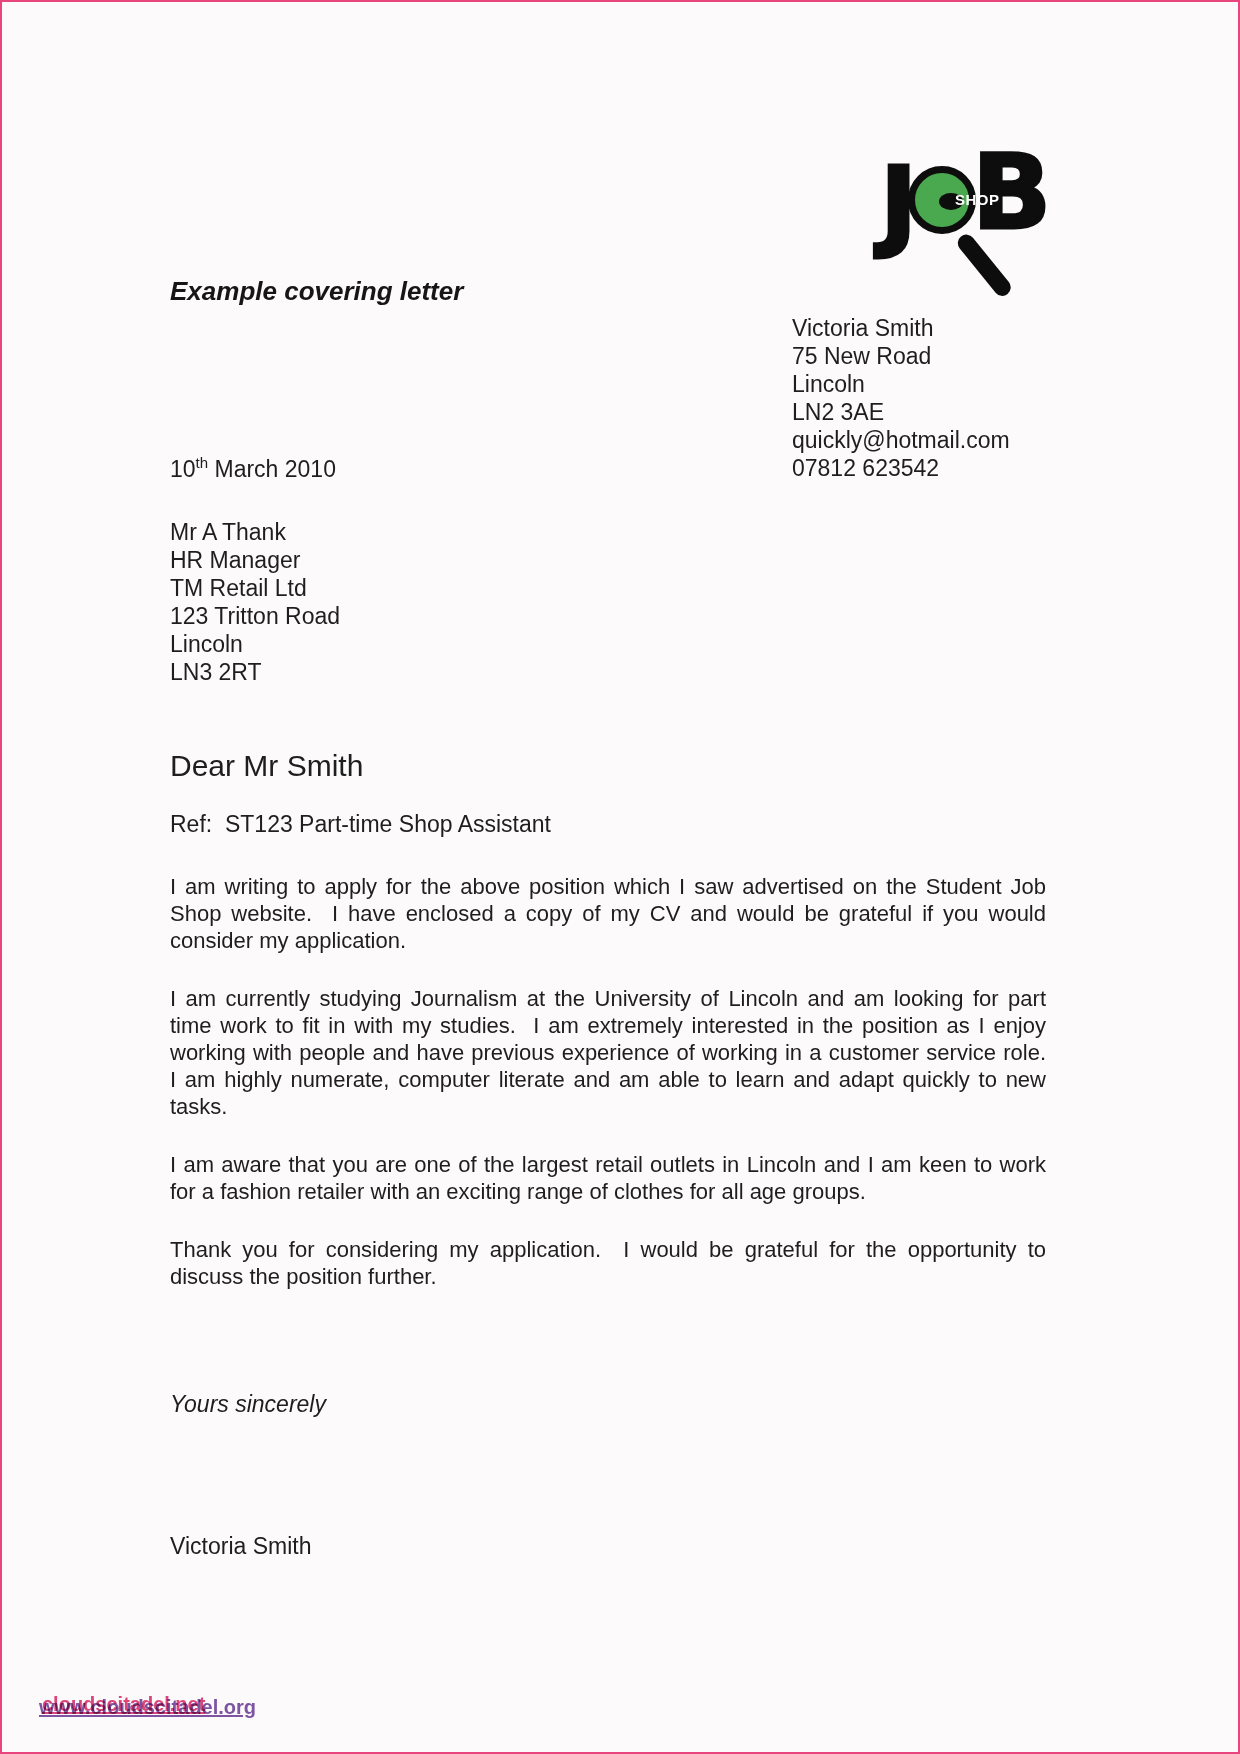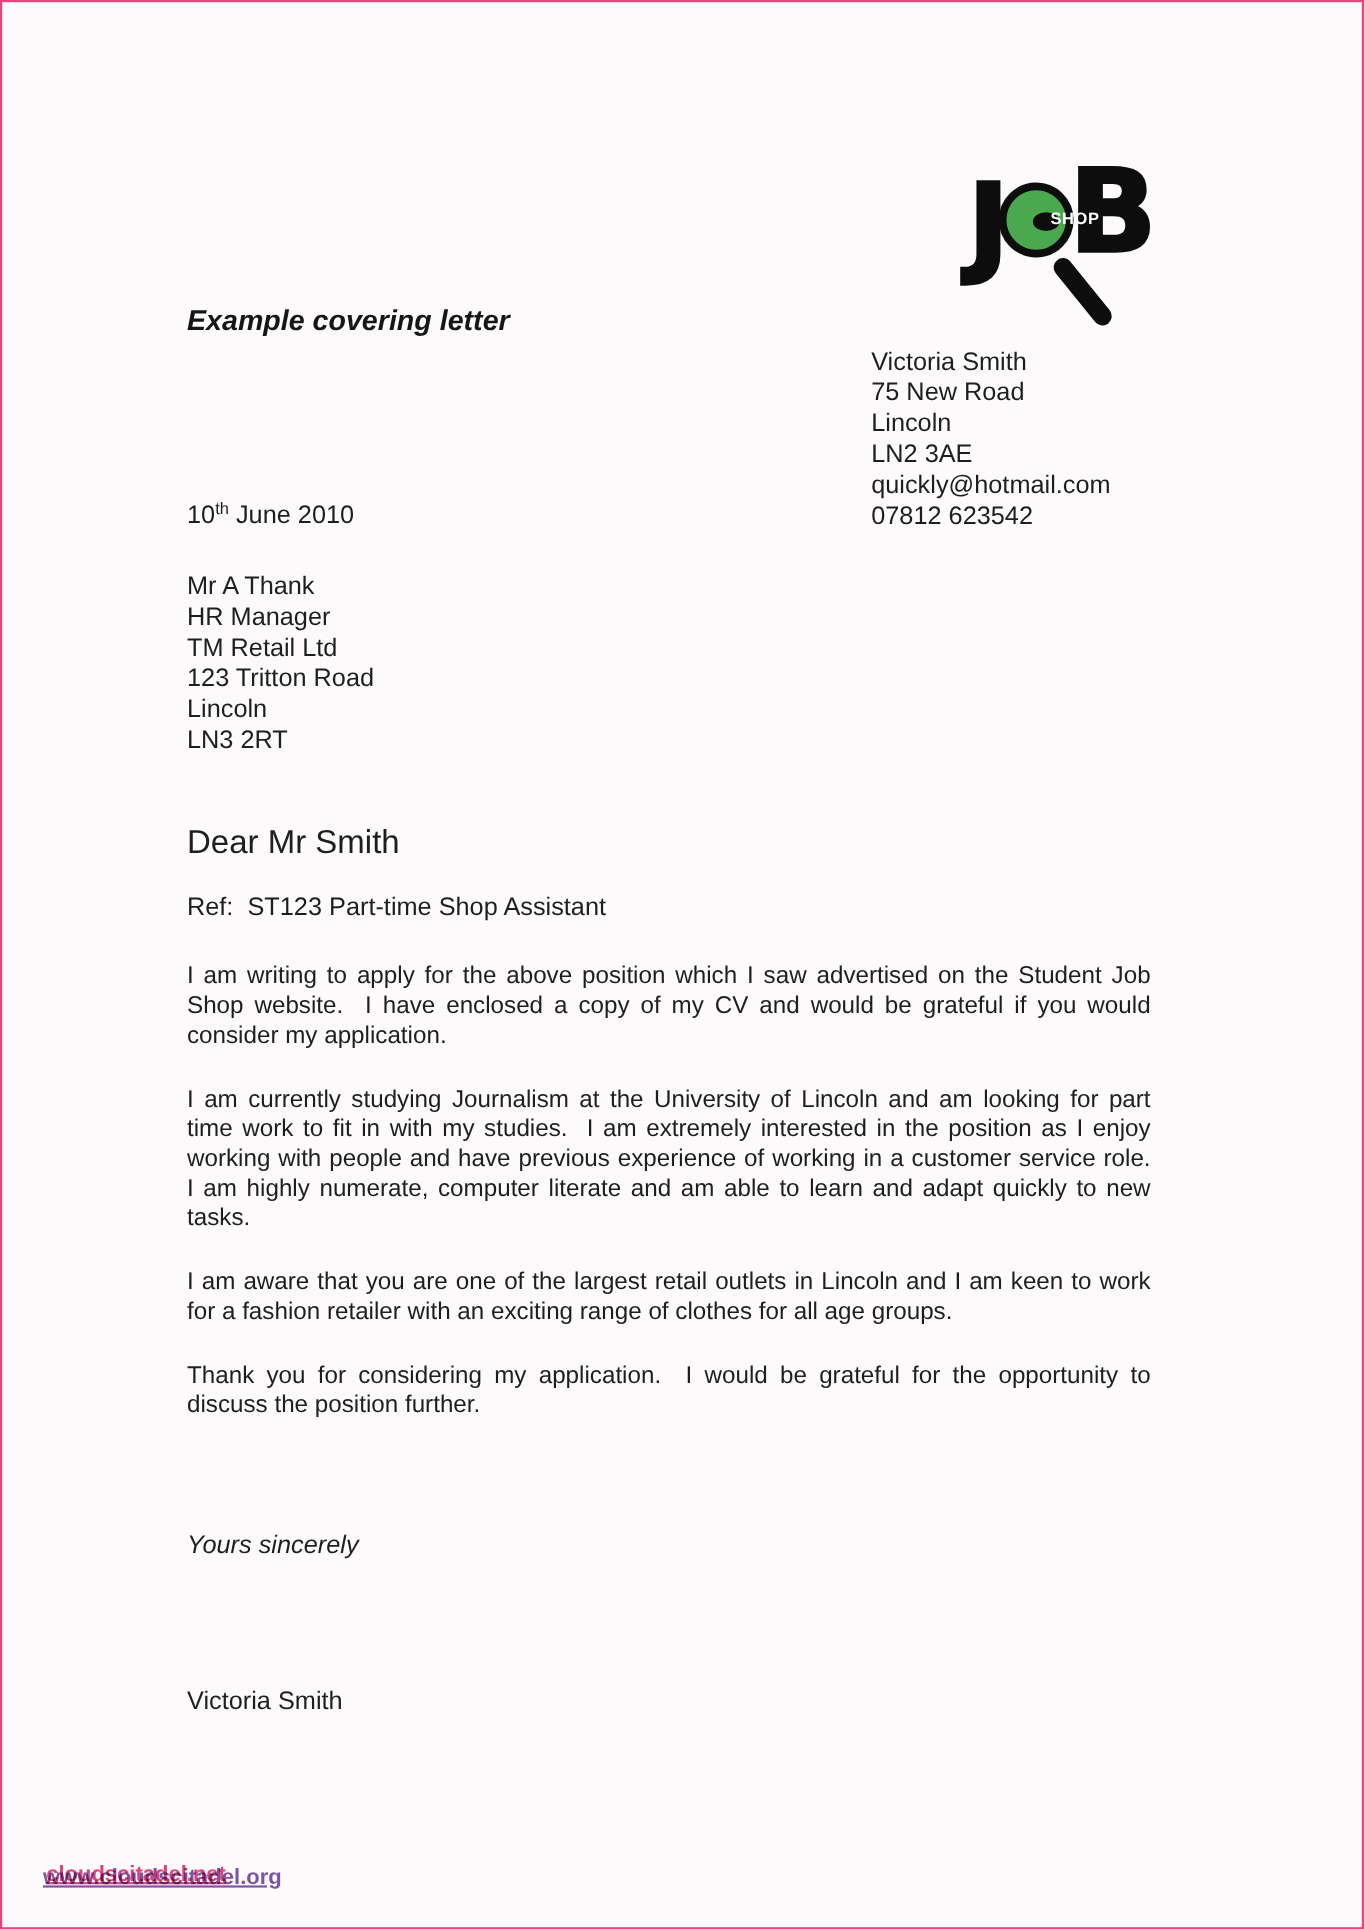--- a/index.html
+++ b/index.html
@@ -137,21 +137,21 @@
 
   <div class="sender">
     <div>Victoria Smith</div>
     <div>75 New Road</div>
     <div>Lincoln</div>
     <div>LN2 3AE</div>
     <div>quickly@hotmail.com</div>
     <div>07812 623542</div>
   </div>
 
-  <div class="date-line"><span>10</span><sup>th</sup><span> June 2010</span></div>
+  <div class="date-line"><span>10</span><sup>th</sup><span> March 2010</span></div>
 
   <div class="recipient">
     <div>Mr A Thank</div>
     <div>HR Manager</div>
     <div>TM Retail Ltd</div>
     <div>123 Tritton Road</div>
     <div>Lincoln</div>
     <div>LN3 2RT</div>
   </div>
 

